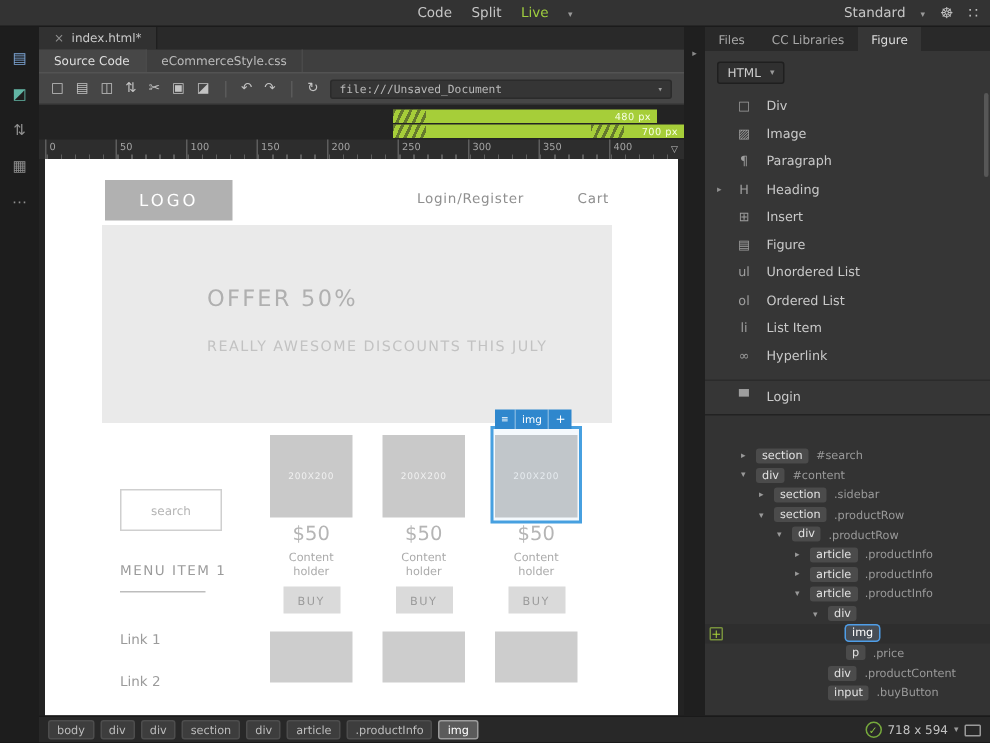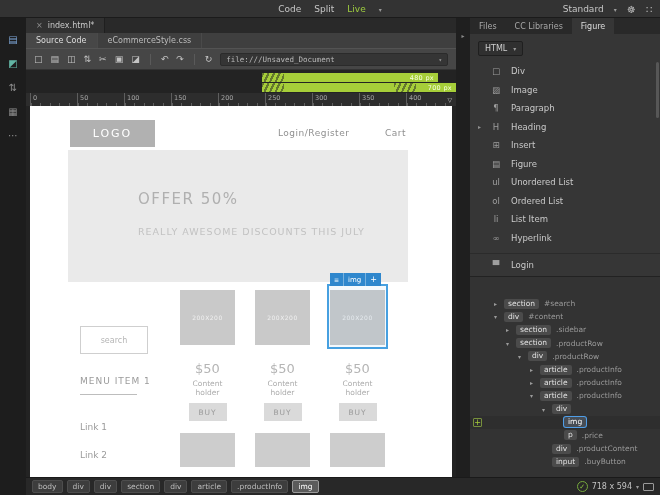--- a/index.html
+++ b/index.html
@@ -75,21 +75,21 @@
   .searchbox{left:50px;top:220px;width:68px;height:28px;border:1px solid #cfcfcf;display:flex;align-items:center;
              justify-content:center;color:#b5b5b5;font-size:8px;}
   .menutitle{left:50px;top:270px;font-size:9px;color:#9b9b9b;letter-spacing:1px;}
   .menurule{left:50px;top:288px;width:57px;border-top:1px solid #bdbdbd;}
   .plink{left:50px;font-size:9px;color:#9b9b9b;}
   #link1{top:316px;} #link2{top:344px;}
   .pcol{position:absolute;top:184px;width:55px;text-align:center;}
   #pcol1{left:150px;} #pcol2{left:225px;} #pcol3{left:300px;}
   .pimg{width:55px;height:55px;background:#c9c9c9;color:#f0f0f0;font-size:6px;display:flex;align-items:center;
         justify-content:center;letter-spacing:.5px;}
-  .pprice{margin-top:16px;font-size:13px;color:#b5b5b5;}
+  .pprice{margin-top:4px;font-size:13px;color:#b5b5b5;}
   .pdesc{margin-top:3px;font-size:7.5px;color:#ababab;}
   .pbuy{margin:6px auto 0;width:38px;height:18px;background:#dadada;color:#9b9b9b;font-size:7.5px;
         display:flex;align-items:center;justify-content:center;letter-spacing:1px;}
   .pnext{margin-top:12px;width:55px;height:34px;background:#cdcdcd;}
   .selbox{left:297px;top:178px;width:61px;height:65px;border:2px solid #47a0e0;background:rgba(71,160,224,.06);}
   .seltag{left:300px;top:167px;height:13px;display:flex;}
   .seg{background:#2f87cd;color:#fff;font-size:7px;display:flex;align-items:center;padding:0 4px;
        border-right:1px solid rgba(255,255,255,.35);}
   .seg:last-child{border-right:none;font-size:8px;}
   .seg.menu{font-size:6px;}

